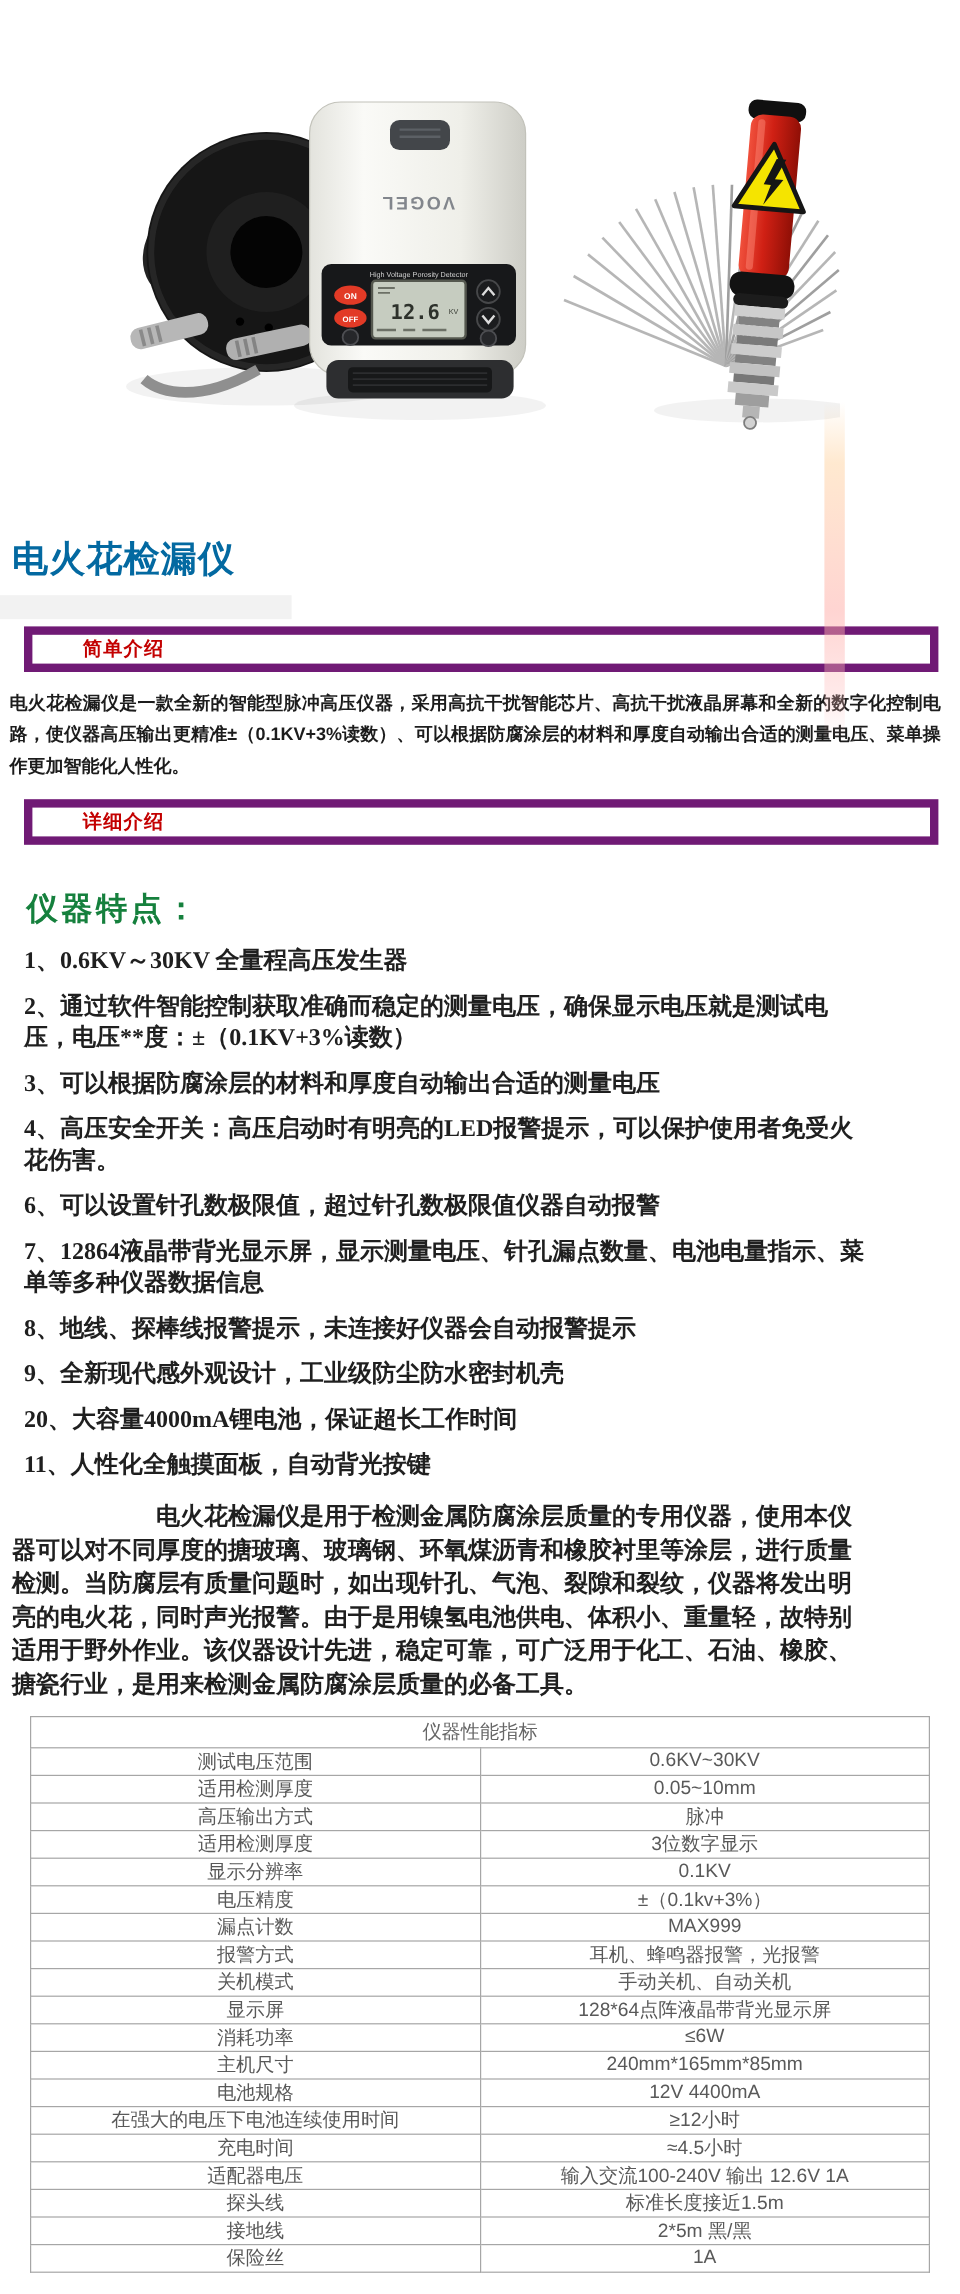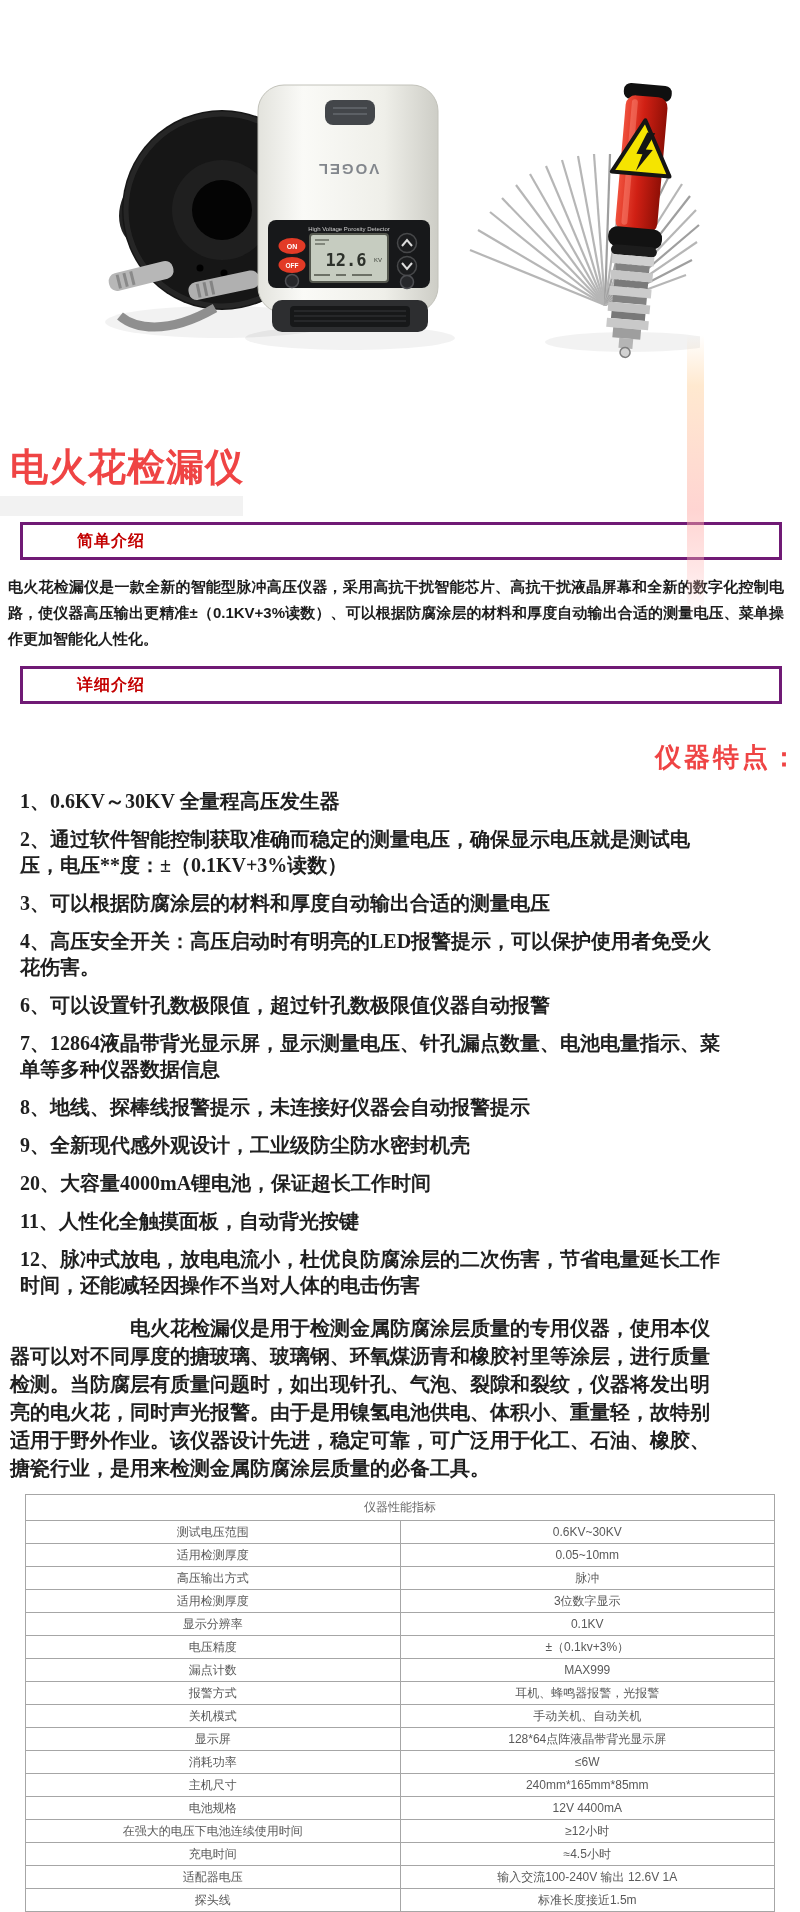--- a/index.html
+++ b/index.html
@@ -7,50 +7,50 @@
     width:800px;height:1912px;background:#ffffff;position:relative;overflow:hidden;
     font-family:"Liberation Sans",sans-serif;
   }
   .photo-wrap{padding-top:70px;display:flex;justify-content:center;}
   .watermark{
     position:absolute;left:687px;top:335px;width:17px;height:282px;
     background:linear-gradient(180deg,rgba(255,214,160,0) 0%,rgba(255,206,150,.45) 18%,rgba(255,170,165,.5) 62%,rgba(255,190,190,.35) 85%,rgba(255,210,210,0) 100%);
     pointer-events:none;
   }
   .page-title{
-    margin:88px 0 0 10px;font-size:38px;font-weight:bold;color:#ef4444;letter-spacing:1px;
+    margin:88px 0 0 10px;font-size:30px;font-weight:bold;color:#0369a1;letter-spacing:1px;
     font-family:"Liberation Sans",sans-serif;line-height:38px;
   }
   .title-bar{width:243px;height:20px;background:#f2f2f2;margin-top:10px;}
   .section-box{
-    margin:6px 18px 0 20px;border:3px solid #701a75;height:38px;box-sizing:border-box;
-    display:flex;align-items:center;padding-left:54px;background:#fff;
+    margin:6px 18px 0 20px;border:7px solid #701a75;height:38px;box-sizing:border-box;
+    display:flex;align-items:center;padding-left:42px;background:#fff;
   }
   .section-box.second{margin-top:14px;}
   .section-label{color:#c30000;font-size:16px;font-weight:bold;letter-spacing:1px;}
   .intro-text{
     margin:14px 16px 0 8px;width:776px;box-sizing:border-box;
     font-size:15px;font-weight:600;color:#1c1c1c;line-height:26px;text-align:justify;
   }
   .features-title{
     margin:36px 0 0 22px;font-family:"Liberation Serif",serif;font-size:26px;font-weight:bold;
-    color:#ef4444;letter-spacing:3px;line-height:36px;text-align:right;
+    color:#15803d;letter-spacing:3px;line-height:36px;
   }
   .features{
     margin:4px 0 0 8px;width:730px;font-family:"Liberation Serif",serif;
     font-size:20px;font-weight:bold;color:#1f1f1f;line-height:26px;
   }
   .features p{margin:12px;}
   .description{
     margin:16px 0 0 10px;width:710px;font-family:"Liberation Serif",serif;
     font-size:20px;font-weight:bold;color:#1f1f1f;line-height:28px;text-indent:120px;
   }
   table.spec{
     margin:12px 0 0 25px;width:750px;border-collapse:collapse;table-layout:fixed;
-    font-size:12px;color:#595959;
+    font-size:16px;color:#595959;
   }
   table.spec td,table.spec th{
     border:1px solid #a6a6a6;text-align:center;padding:0;height:22px;
     font-weight:normal;overflow:hidden;white-space:nowrap;
   }
   table.spec th{height:25px;color:#666;}
   table.spec td.lab{width:48.7%;}
 </style>
 </head>
 <body>
@@ -201,21 +201,20 @@
   <p>1、0.6KV～30KV 全量程高压发生器</p>
   <p>2、通过软件智能控制获取准确而稳定的测量电压，确保显示电压就是测试电压，电压**度：±（0.1KV+3%读数）</p>
   <p>3、可以根据防腐涂层的材料和厚度自动输出合适的测量电压</p>
   <p>4、高压安全开关：高压启动时有明亮的LED报警提示，可以保护使用者免受火花伤害。</p>
   <p>6、可以设置针孔数极限值，超过针孔数极限值仪器自动报警</p>
   <p>7、12864液晶带背光显示屏，显示测量电压、针孔漏点数量、电池电量指示、菜单等多种仪器数据信息</p>
   <p>8、地线、探棒线报警提示，未连接好仪器会自动报警提示</p>
   <p>9、全新现代感外观设计，工业级防尘防水密封机壳</p>
   <p>20、大容量4000mA锂电池，保证超长工作时间</p>
   <p>11、人性化全触摸面板，自动背光按键</p>
-  <p>12、脉冲式放电，放电电流小，杜优良防腐涂层的二次伤害，节省电量延长工作时间，还能减轻因操作不当对人体的电击伤害</p>
 </div>
 
 <p class="description">电火花检漏仪是用于检测金属防腐涂层质量的专用仪器，使用本仪器可以对不同厚度的搪玻璃、玻璃钢、环氧煤沥青和橡胶衬里等涂层，进行质量检测。当防腐层有质量问题时，如出现针孔、气泡、裂隙和裂纹，仪器将发出明亮的电火花，同时声光报警。由于是用镍氢电池供电、体积小、重量轻，故特别适用于野外作业。该仪器设计先进，稳定可靠，可广泛用于化工、石油、橡胶、搪瓷行业，是用来检测金属防腐涂层质量的必备工具。</p>
 
 <table class="spec">
   <tbody>
     <tr>
       <th colspan="2">仪器性能指标</th>
     </tr>
     <tr>

